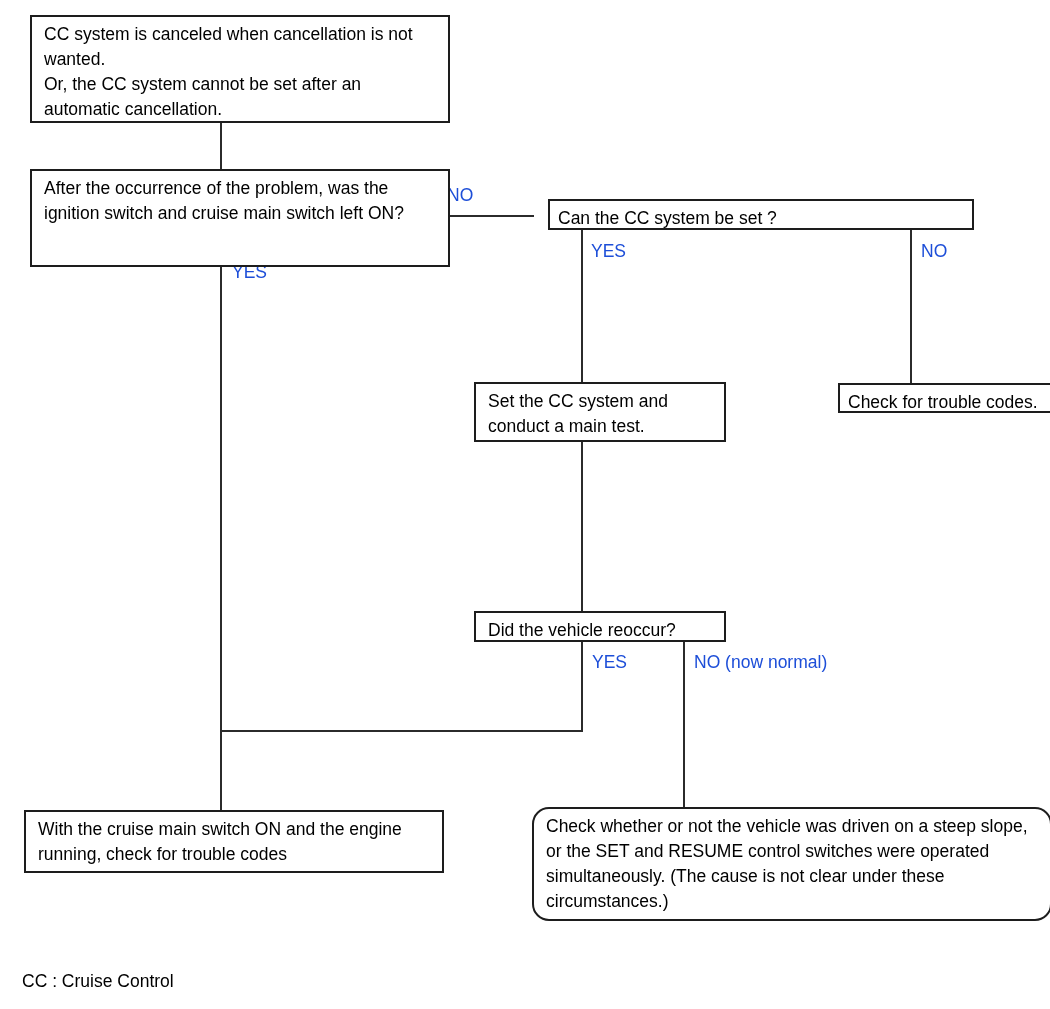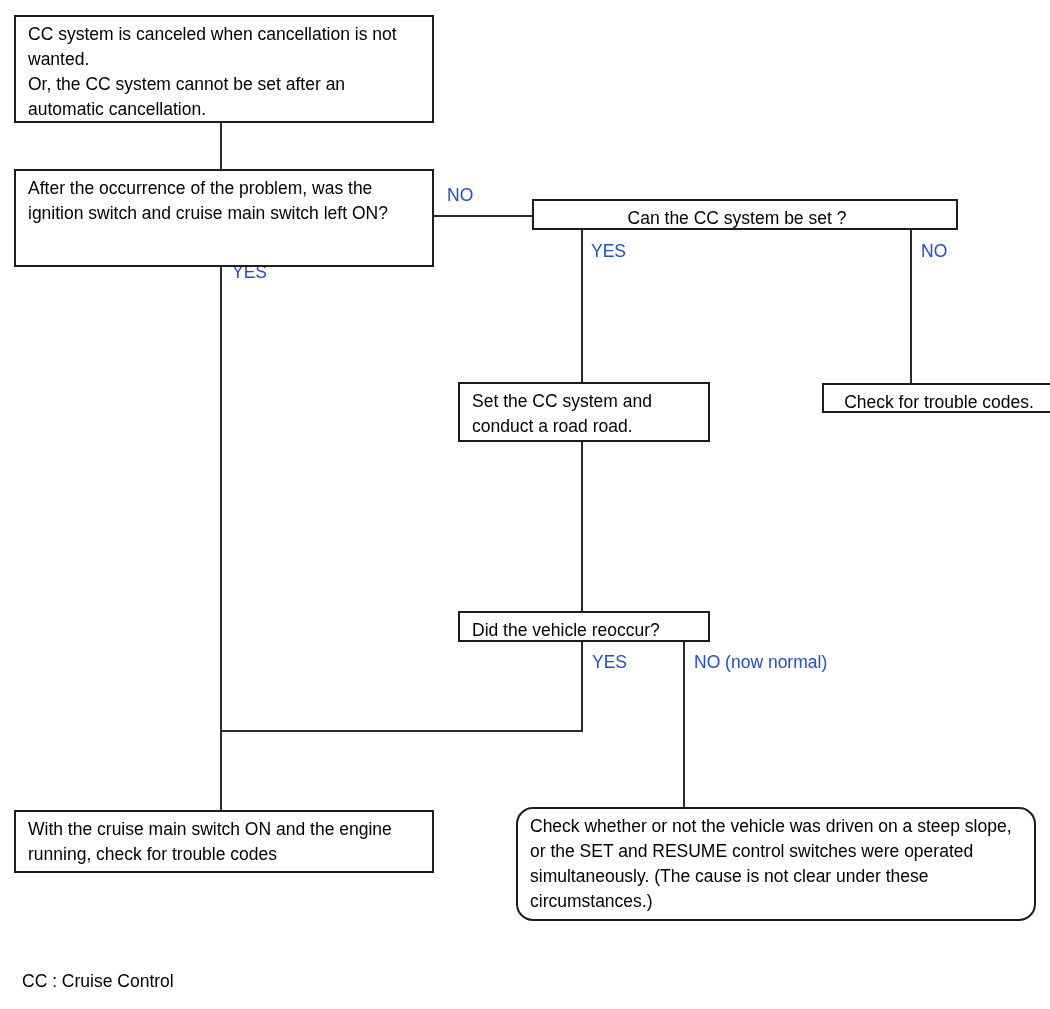--- a/index.html
+++ b/index.html
@@ -19,23 +19,23 @@
     position: absolute;
     box-sizing: border-box;
     border: 2px solid #1d1d1d;
     background: #ffffff;
     color: #000000;
     font-size: 17.5px;
     line-height: 25px;
     padding: 5px 12px;
     white-space: pre-line;
     z-index: 3;
+    margin-left: 16px;
   }
   .node.center {
-    text-align: center;
     padding-left: 8px;
     padding-right: 24px;
   }
   .edge {
     position: absolute;
     background: #2b2b2b;
     z-index: 1;
   }
   .edge.v { width: 2px; }
   .edge.h { height: 2px; }
@@ -90,27 +90,27 @@
 
   <div class="edge-label" style="left:694px; top:652px;text-align:right;">NO (now normal)</div>
 
   <div class="node" style="left:14px; top:15px; width:420px; height:108px;">CC system is canceled when cancellation is not wanted.
 Or, the CC system cannot be set after an automatic cancellation.</div>
 
   <div class="node" style="left:14px; top:169px; width:420px; height:98px;">After the occurrence of the problem, was the ignition switch and cruise main switch left ON?</div>
 
   <div class="node center" style="left:532px; top:199px; width:426px; height:31px;">Can the CC system be set ?</div>
 
-  <div class="node" style="left:458px; top:382px; width:252px; height:60px;">Set the CC system and conduct a road road.</div>
+  <div class="node" style="left:458px; top:382px; width:252px; height:60px;">Set the CC system and conduct a main test.</div>
 
   <div class="node center" style="left:822px; top:383px; width:250px; height:30px;">Check for trouble codes.</div>
 
   <div class="node" style="left:458px; top:611px; width:252px; height:31px;">Did the vehicle reoccur?</div>
 
-  <div class="node" style="left:14px; top:810px; width:420px; height:63px;">With the cruise main switch ON and the engine running, check for trouble codes</div>
+  <div class="node" style="left:8px; top:810px; width:420px; height:63px;">With the cruise main switch ON and the engine running, check for trouble codes</div>
 
   <div class="node" style="left:516px; top:807px; width:520px; height:114px;border-radius:17px;">Check whether or not the vehicle was driven on a steep slope, or the SET and RESUME control switches were operated simultaneously. (The cause is not clear under these circumstances.)</div>
 
   <div class="legend" style="left:22px; top:941px;">
     <span class="legend-line">CC : Cruise Control</span>
     
   </div>
 
 </div>
 

